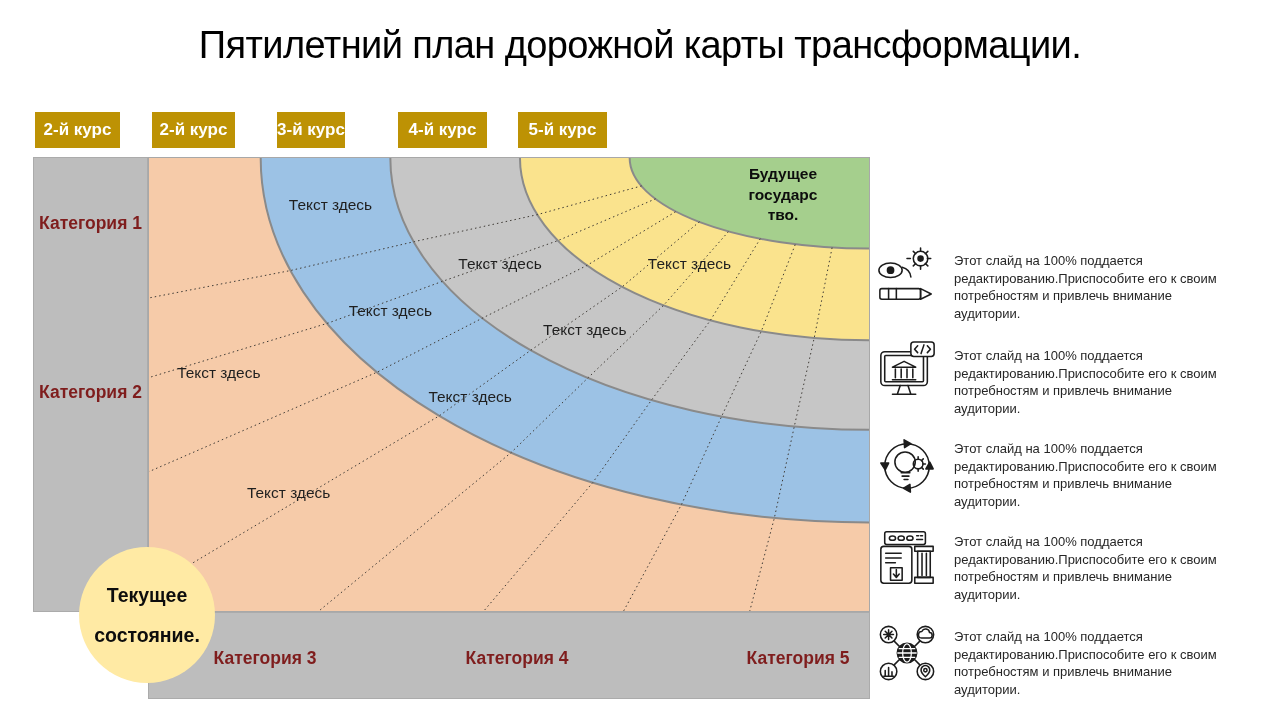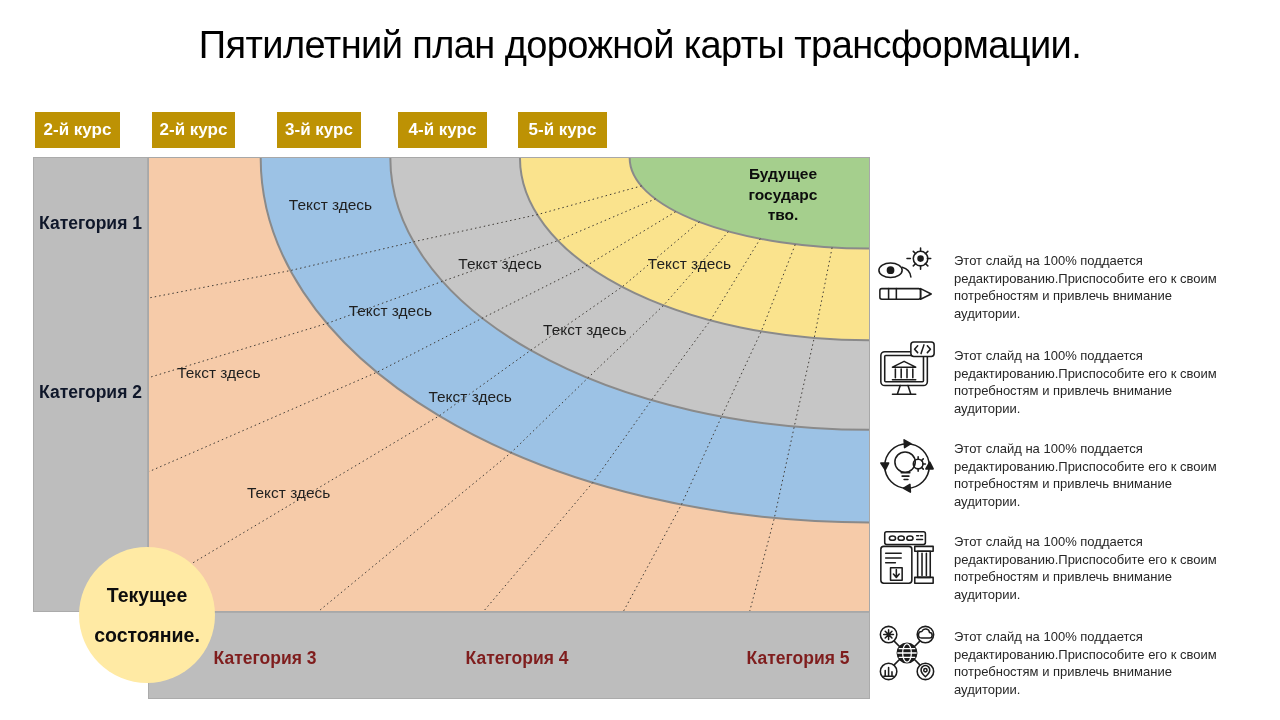--- a/index.html
+++ b/index.html
@@ -12,30 +12,30 @@
     position:absolute; top:24px; left:0; width:100%; text-align:center;
     font-size:38px; font-weight:400; color:#000; letter-spacing:-0.6px;
   }
   .course-btn {
     position:absolute; top:112px; height:36px; background:#BD9204; color:#fff;
     font-weight:700; font-size:17px; display:flex; align-items:center; justify-content:center;
     cursor:pointer;
   }
   .btn1 { left:35px;  width:85px; }
   .btn2 { left:152px; width:83px; }
-  .btn3 { left:277px; width:84px; }
+  .btn3 { left:277px; width:68px; }
   .btn4 { left:398px; width:89px; }
   .btn5 { left:518px; width:89px; }
 
   .sidebar {
     position:absolute; left:33px; top:157px; width:115px; height:455px;
     background:#BDBDBD; border:1px solid #ABABAB;
   }
   .row-cat {
-    position:absolute; left:5px; width:108px; font-weight:700; font-size:17.5px; color:#0f172a;
+    position:absolute; left:5px; width:108px; font-weight:700; font-size:17.5px; color:#7f1d1d;
   }
   .row-cat-1 { top:55px; }
   .row-cat-2 { top:224px; }
 
   .plot {
     position:absolute; left:148px; top:157px; width:722px; height:455px;
     border:1px solid #A8A8A8;
   }
   .plot svg.rings { position:absolute; left:0; top:0; }
   .future-label {

